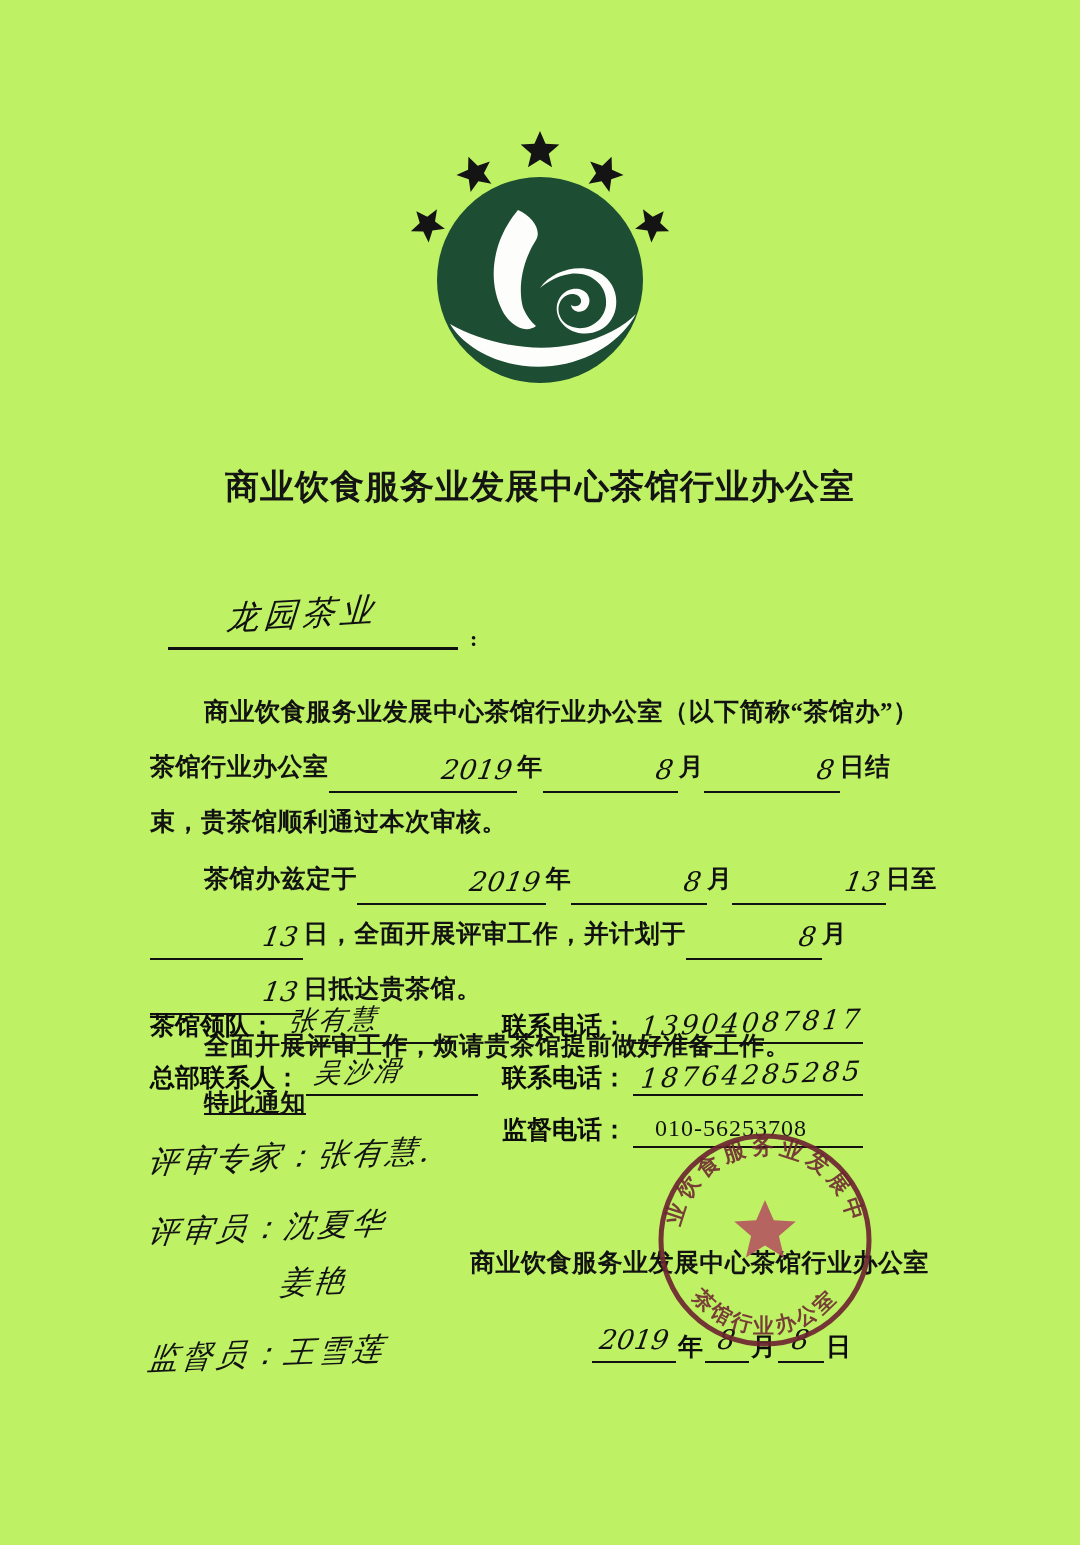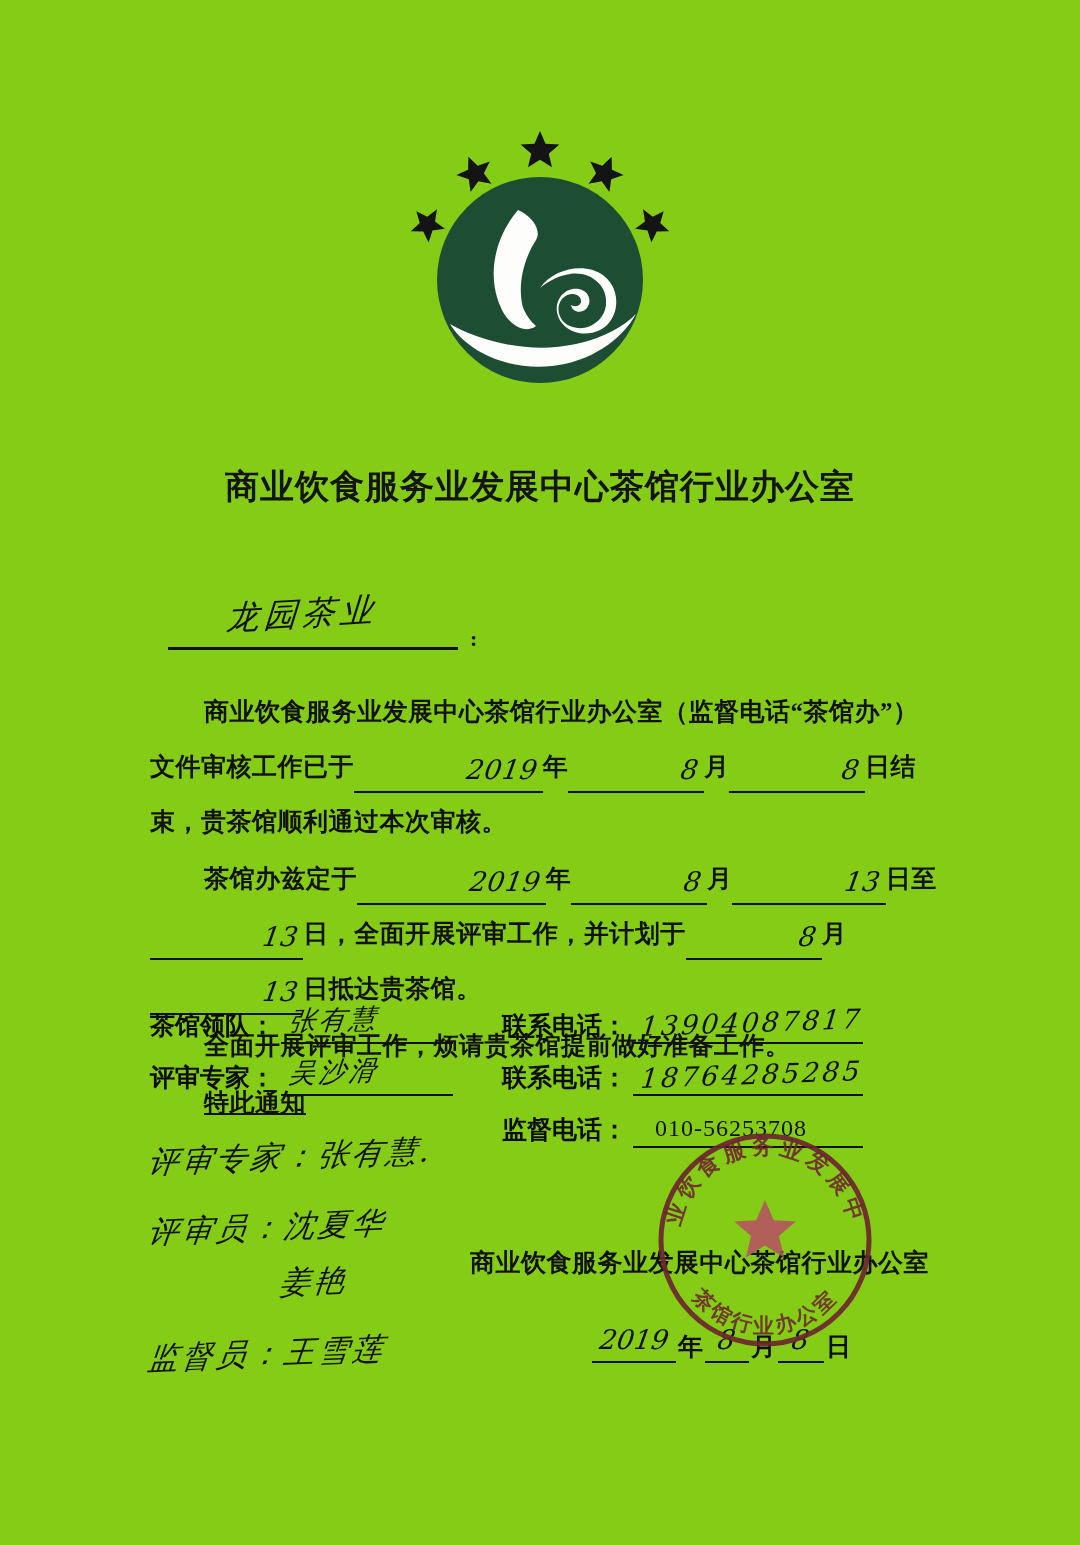--- a/index.html
+++ b/index.html
@@ -13,21 +13,21 @@
     height: 1545px;
     position: relative;
     overflow: hidden;
     font-family: "Liberation Serif", "DejaVu Serif", serif;
     color: #0c0c0c;
   }
 
   .page {
     position: absolute;
     inset: 0;
-    background: #84cc16;
+    background: #bef264;
   }
 
   
   .logo-wrap {
     position: absolute;
     left: 0; right: 0;
     top: 128px;
     height: 310px;
     display: flex;
     justify-content: center;
@@ -299,21 +299,21 @@
   </div>
 
   <div class="recipient-row">
     <span class="recipient-hand">龙园茶业</span>
     <span class="recipient-rule"></span>
     <span class="recipient-colon">:</span>
   </div>
 
   <div class="body-text">
 
-    <p class="para p1"><span>商业饮食服务业发展中心茶馆行业办公室（监督电话“茶馆办”）文件审核工作已于</span><span class="blank w-year"><span class="hw">2019</span></span><span>年</span><span class="blank w-mon"><span class="hw">8</span></span><span>月</span><span class="blank w-day"><span class="hw">8</span></span><span>日结束，贵茶馆顺利通过本次审核。</span></p>
+    <p class="para p1"><span>商业饮食服务业发展中心茶馆行业办公室（以下简称“茶馆办”）茶馆行业办公室</span><span class="blank w-year"><span class="hw">2019</span></span><span>年</span><span class="blank w-mon"><span class="hw">8</span></span><span>月</span><span class="blank w-day"><span class="hw">8</span></span><span>日结束，贵茶馆顺利通过本次审核。</span></p>
 
     <p class="para p2"><span>茶馆办兹定于</span><span class="blank w-year"><span class="hw">2019</span></span><span>年</span><span class="blank w-mon"><span class="hw">8</span></span><span>月</span><span class="blank w-day"><span class="hw">13</span></span><span>日至</span><span class="blank w-day"><span class="hw">13</span></span><span>日，全面开展评审工作，并计划于</span><span class="blank w-mon"><span class="hw">8</span></span><span>月</span><span class="blank w-day"><span class="hw">13</span></span><span>日抵达贵茶馆。</span></p>
 
     <p class="para p3">全面开展评审工作，烦请贵茶馆提前做好准备工作。</p>
     <p class="para p4">特此通知</p>
   </div>
 
   <div class="fields">
 
     <div class="field-row">
@@ -326,21 +326,21 @@
       <div class="field-right">
         <span class="f-label">联系电话：</span>
         <span class="f-value wide">
           <span class="hand">13904087817</span>
         </span>
       </div>
     </div>
 
     <div class="field-row">
       <div class="field-left">
-        <span class="f-label">评审专家：</span>
+        <span class="f-label">总部联系人：</span>
         <span class="f-value">
           <span class="hand">吴沙滑</span>
         </span>
       </div>
       <div class="field-right">
         <span class="f-label">联系电话：</span>
         <span class="f-value wide">
           <span class="hand">18764285285</span>
         </span>
       </div>

